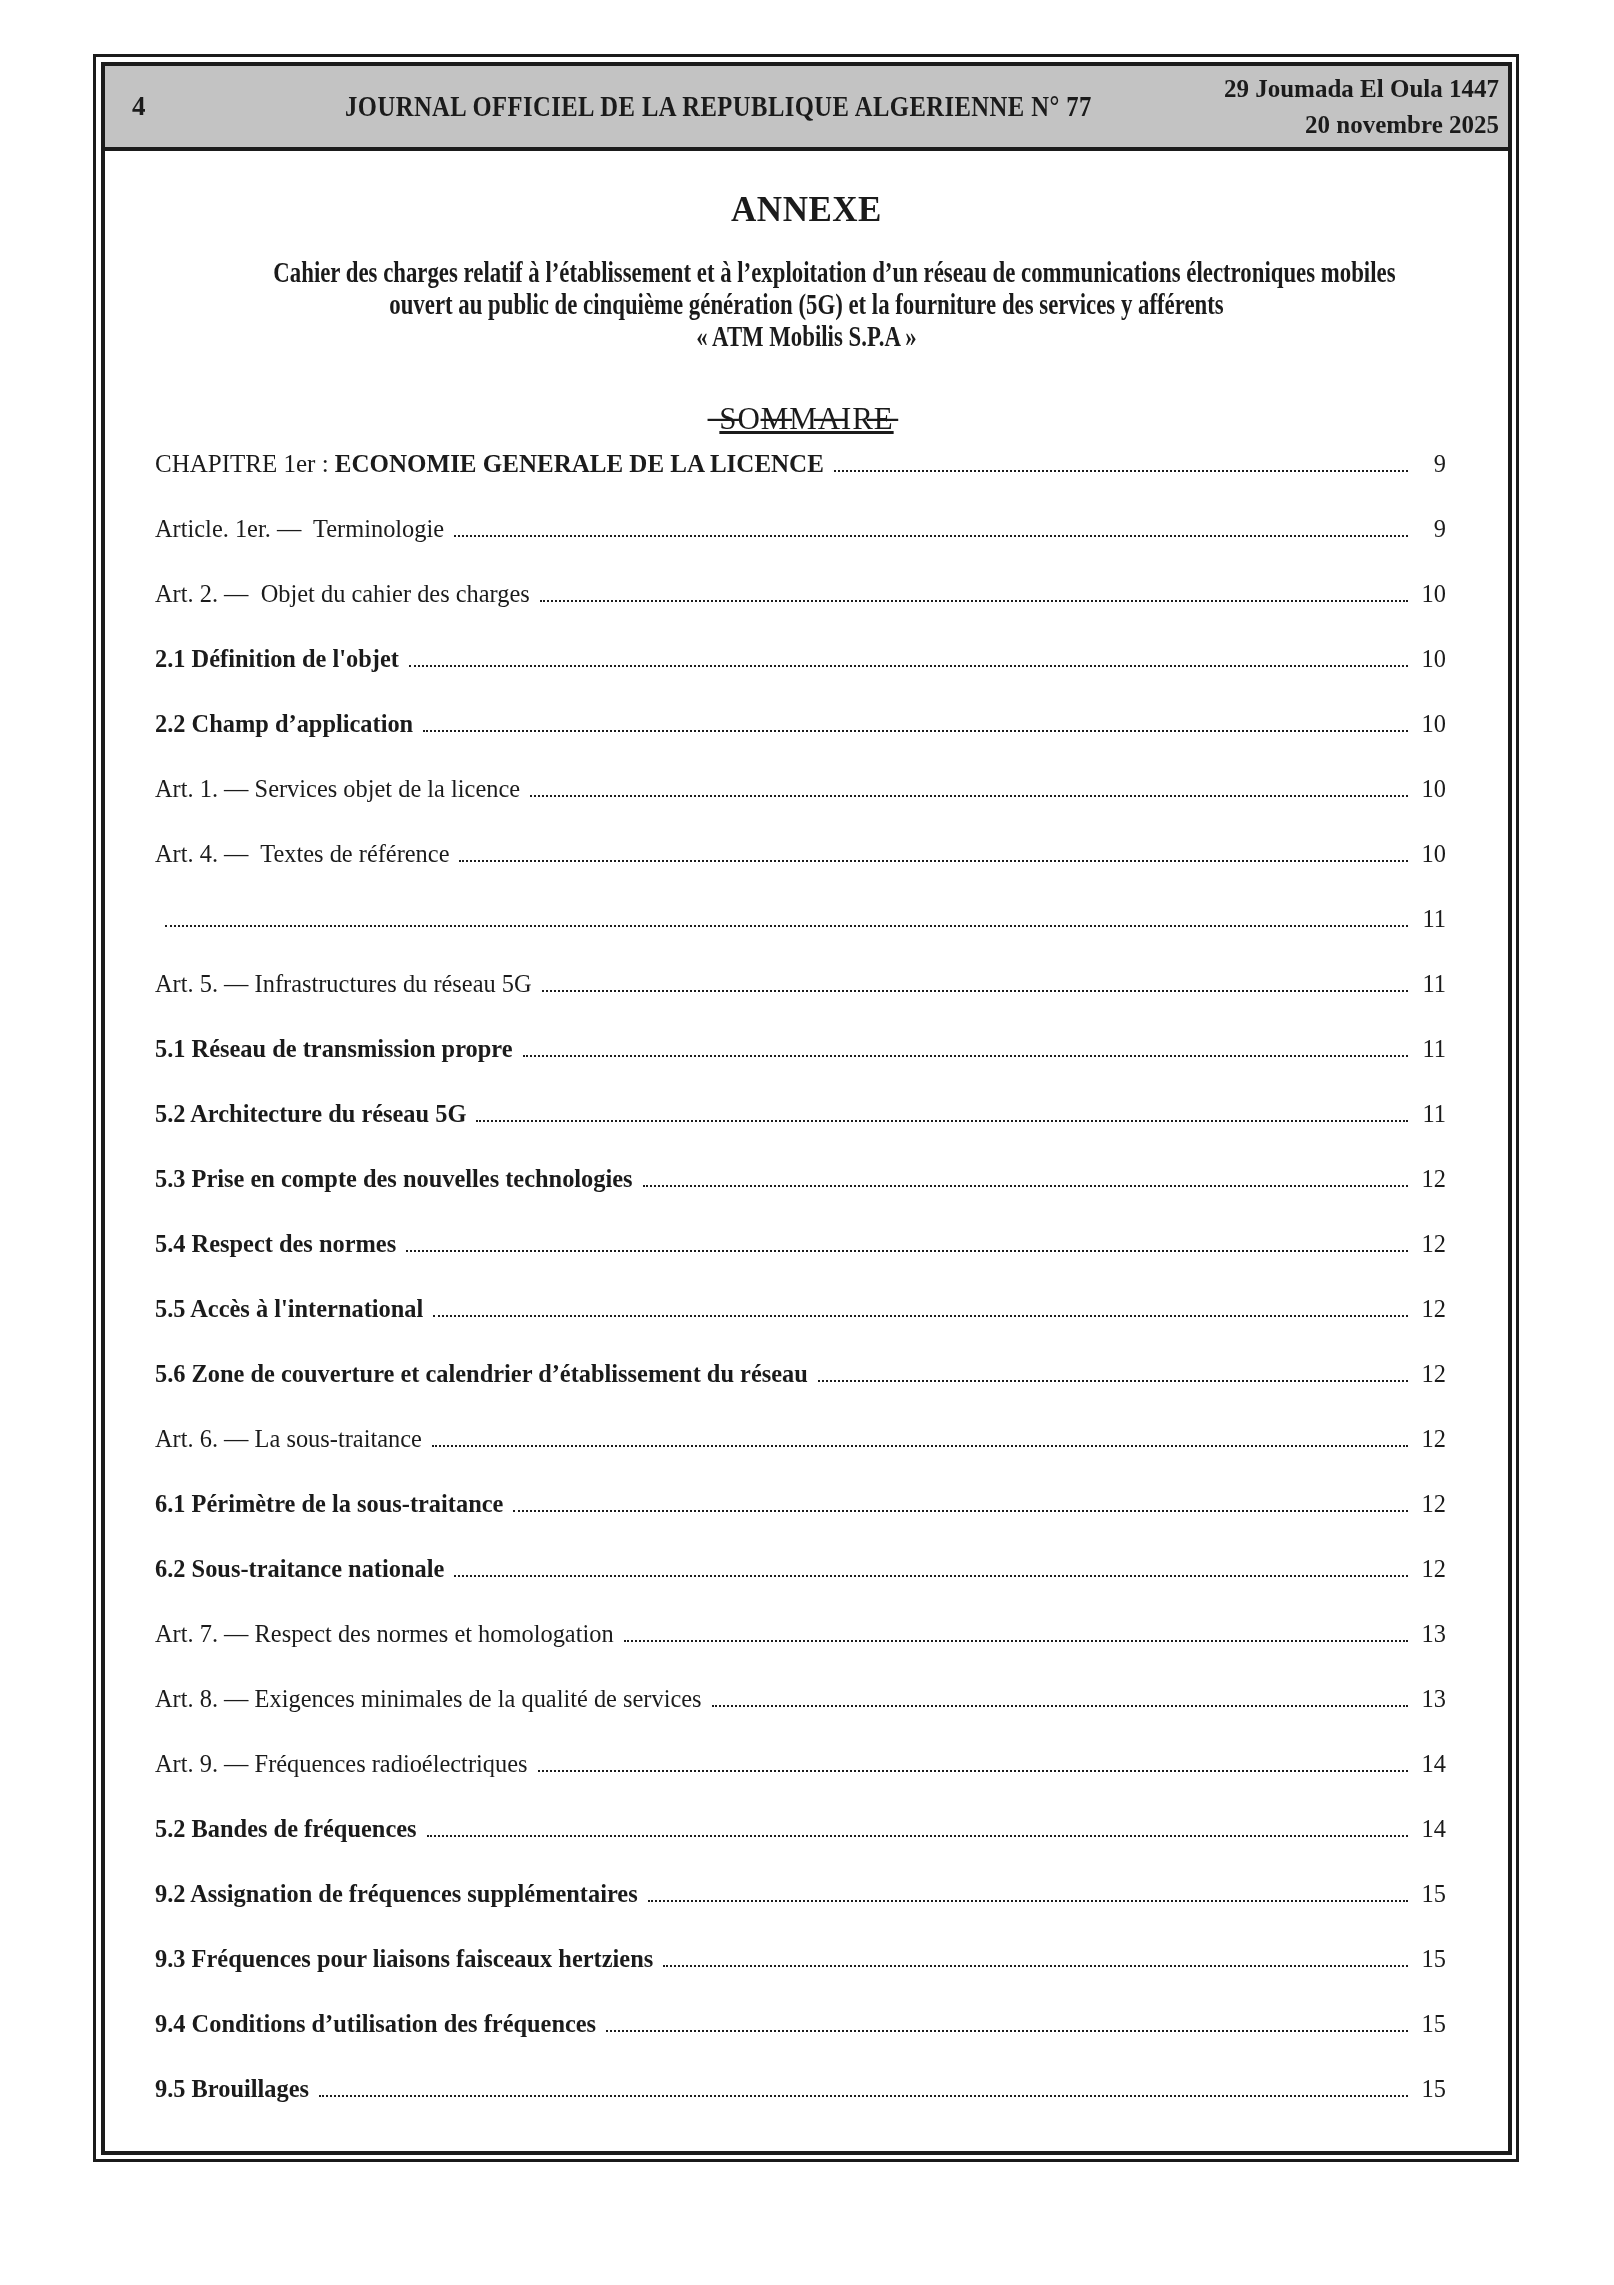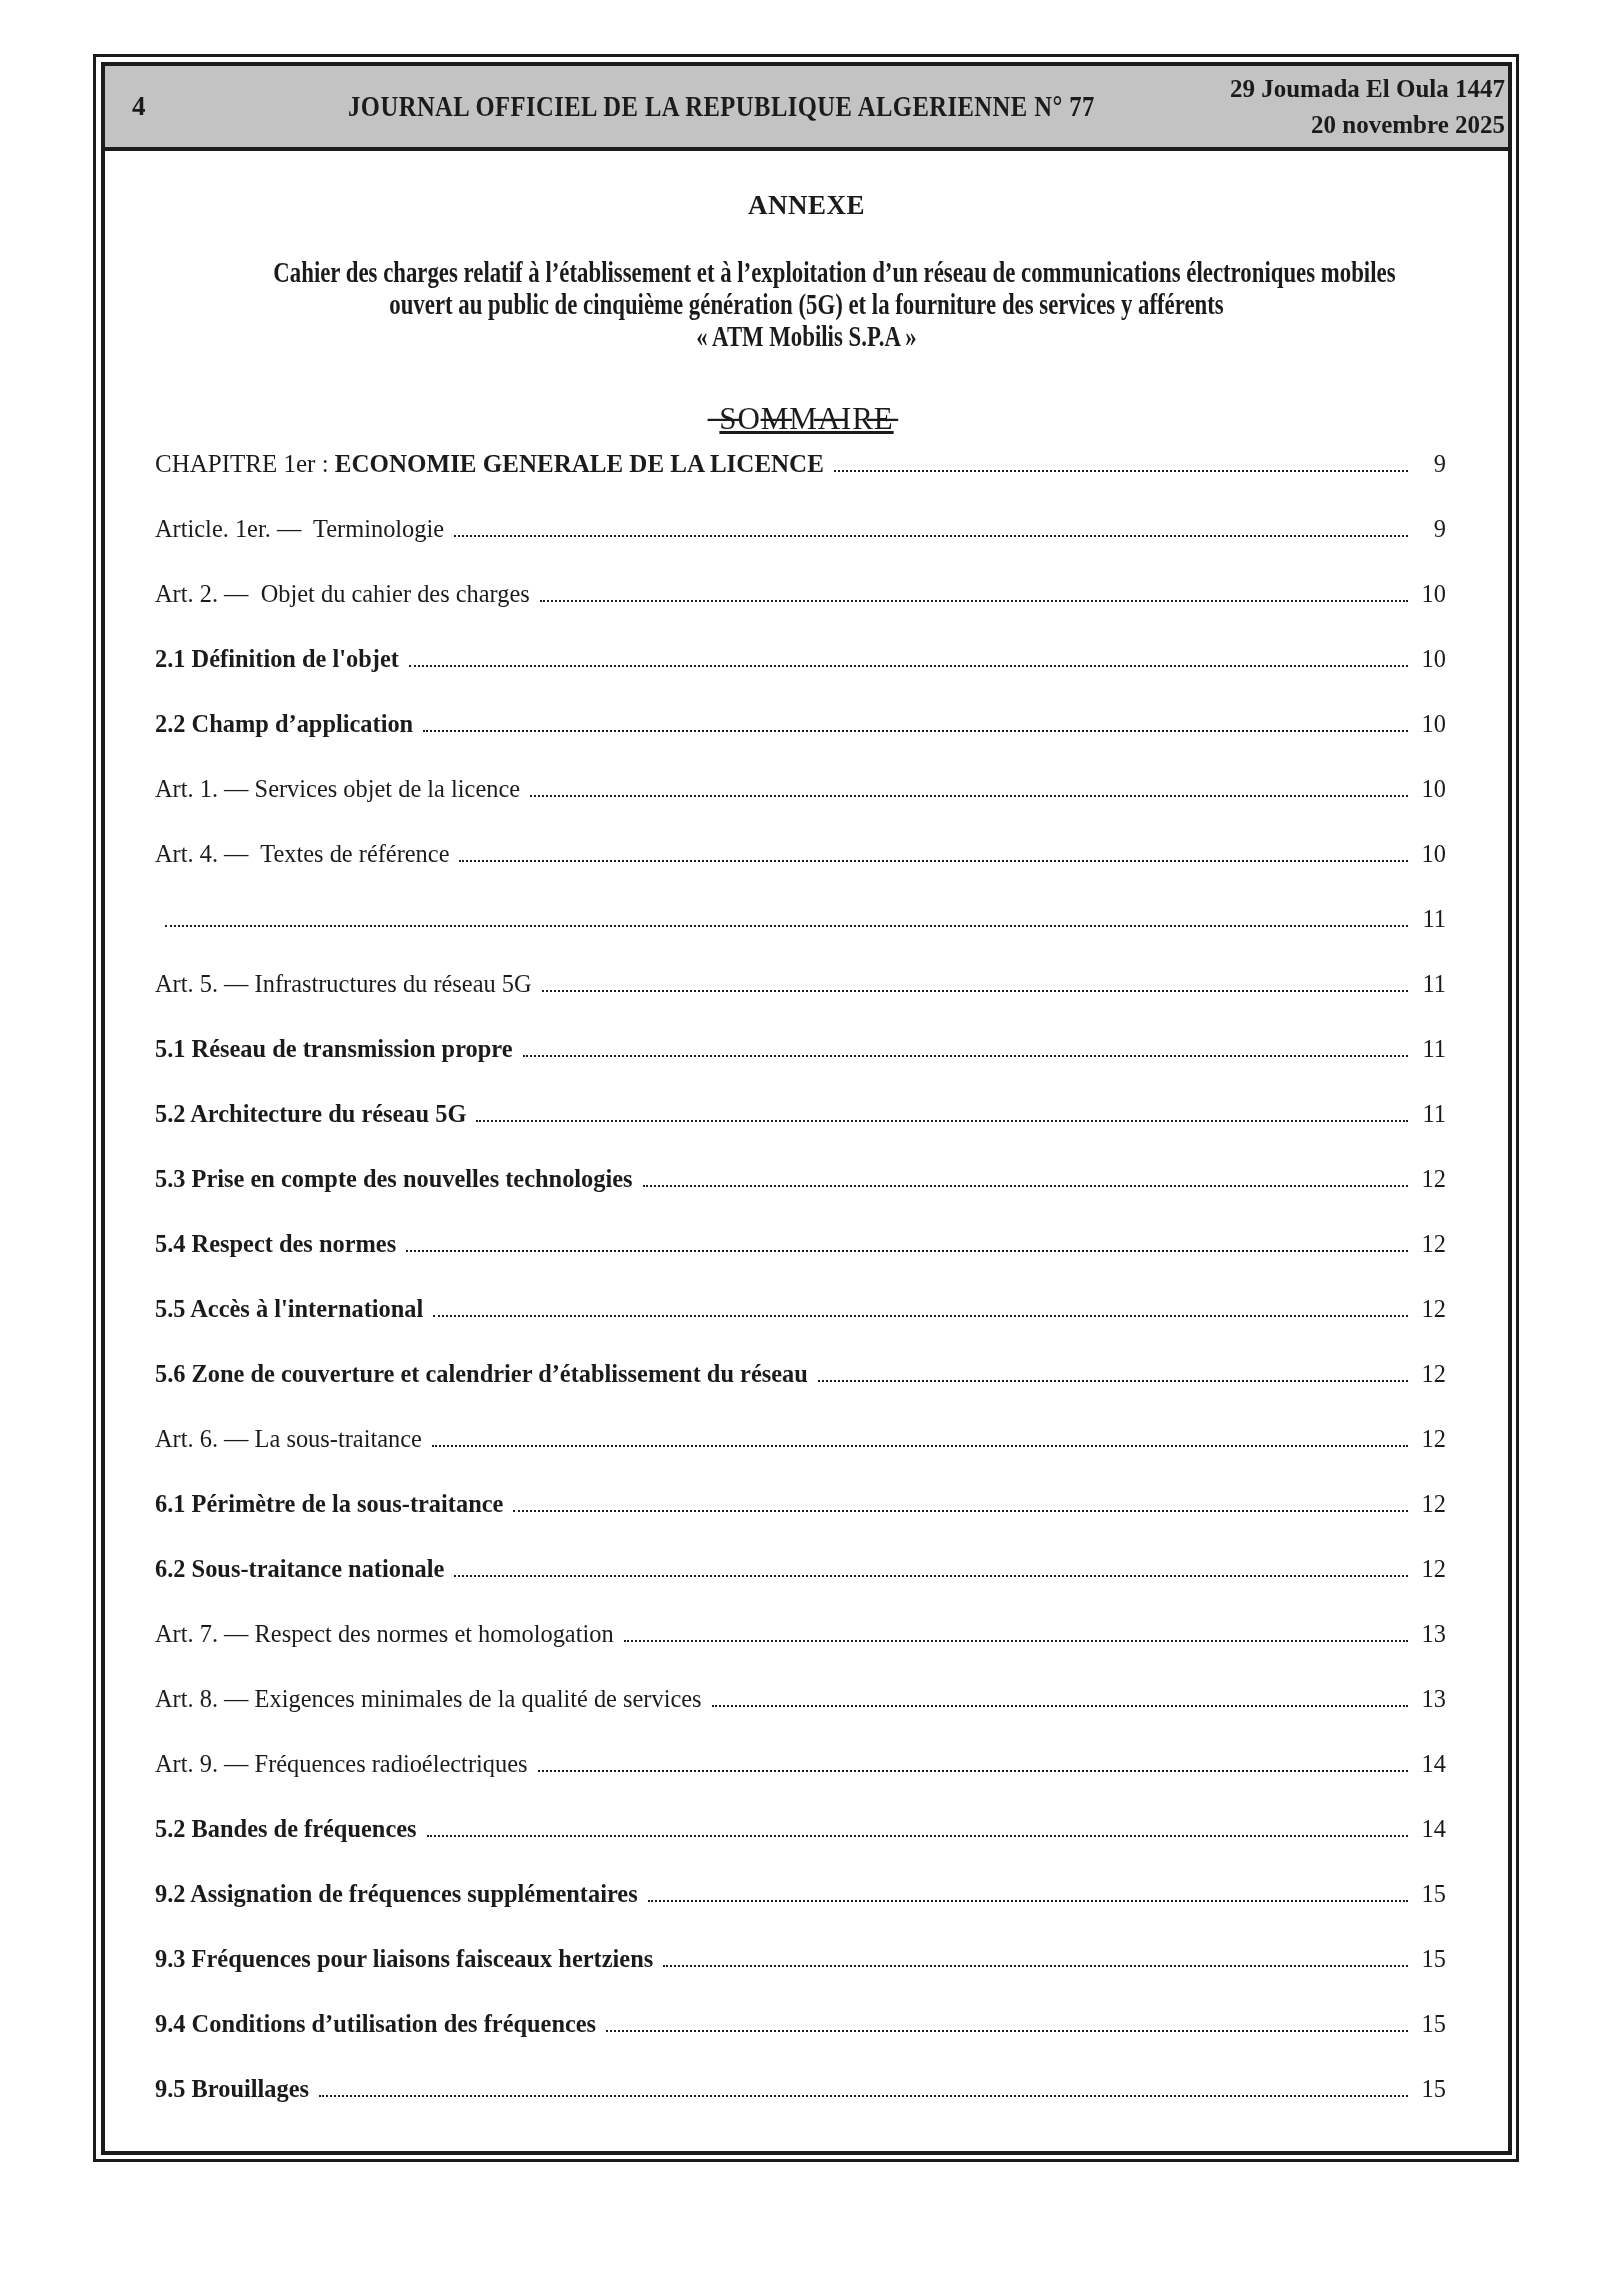--- a/index.html
+++ b/index.html
@@ -35,29 +35,29 @@
   }
   .hdr-title {
     flex:1 1 auto; text-align:center;
     font-size:29px; font-weight:bold;
     white-space:nowrap;
     transform:scaleX(0.85); transform-origin:50% 50%;
     letter-spacing:0.5px;
   }
   .hdr-dates {
     flex:0 0 auto; text-align:right;
-    padding-right:3px;
+    padding-right:9px;
     font-size:25px; font-weight:bold;
     line-height:36px;
     white-space:nowrap;
   }
   
   .annexe-heading {
     position:absolute; left:0; right:0; top:124px;
-    text-align:center; font-size:27px; font-weight:bold;
+    text-align:center; font-size:35px; font-weight:bold;
     letter-spacing:0.5px;
   }
   .annexe-title {
     position:absolute; left:0; right:0; top:190px;
     text-align:center; font-weight:bold;
     font-size:30px; line-height:32px;
   }
   .annexe-title .tline {
     display:block; white-space:nowrap;
     transform:scaleX(0.76); transform-origin:50% 50%;

